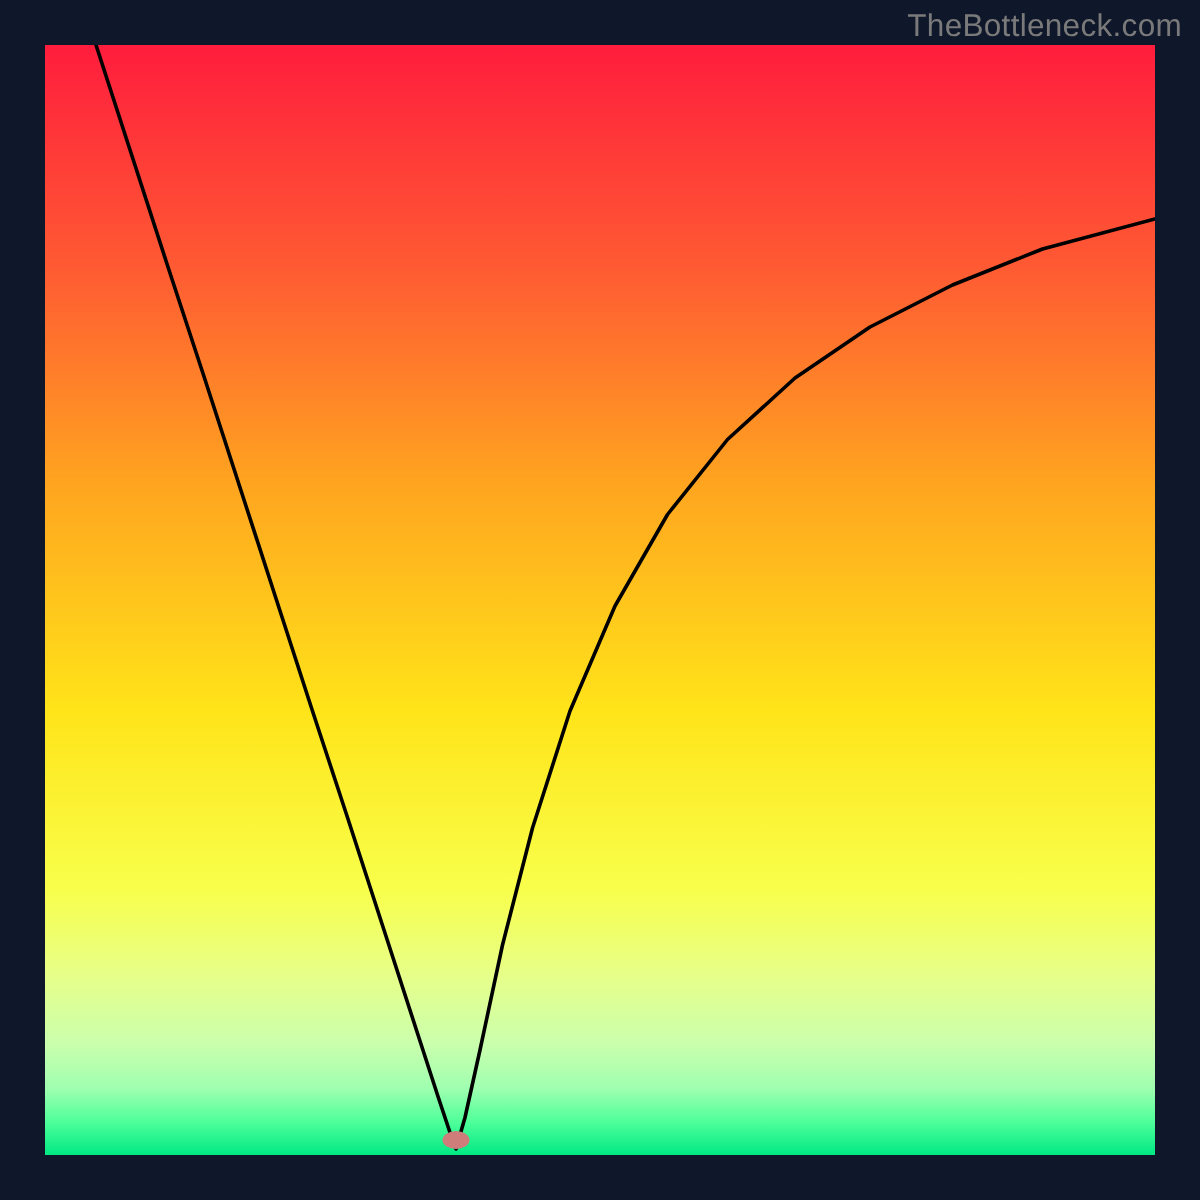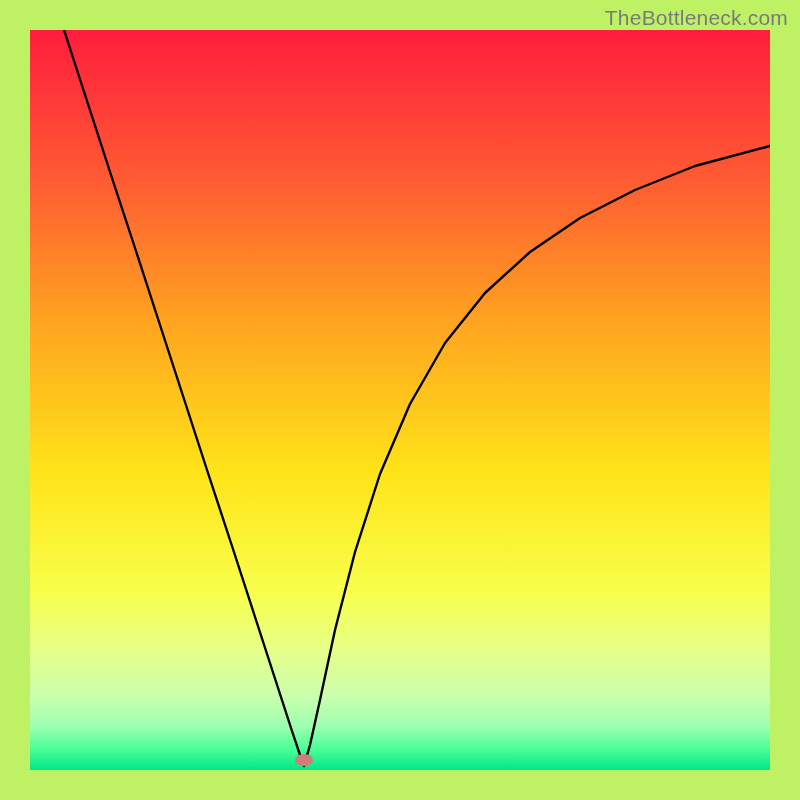--- a/index.html
+++ b/index.html
@@ -8,21 +8,21 @@
     width: 800px;
     height: 800px;
     background: #000;
     overflow: hidden;
     font-family: Arial, Helvetica, sans-serif;
   }
   .frame {
     position: absolute;
     left: 0; top: 0;
     width: 800px; height: 800px;
-    background: #bef264;
+    background: #0f172a;
   }
   .plot-area {
     position: absolute;
     left: 30px;
     top: 30px;
     width: 740px;
     height: 740px;
     overflow: hidden;
   }
   .watermark {

